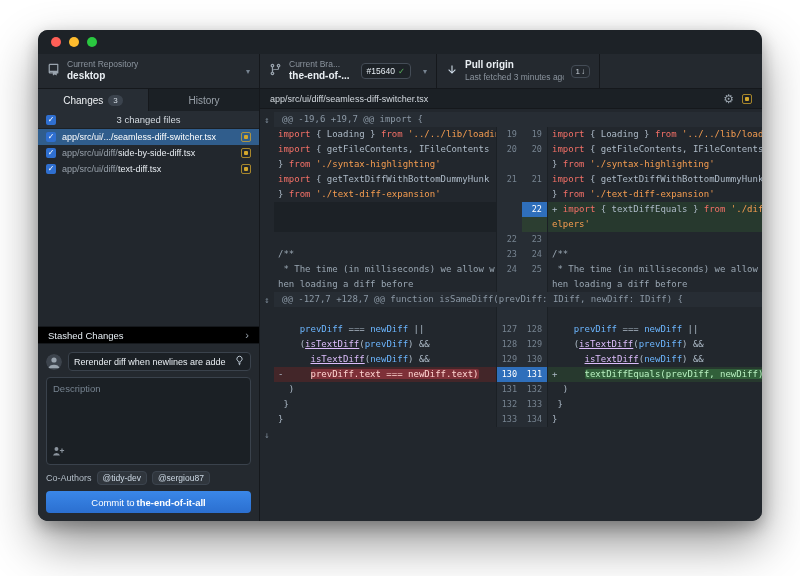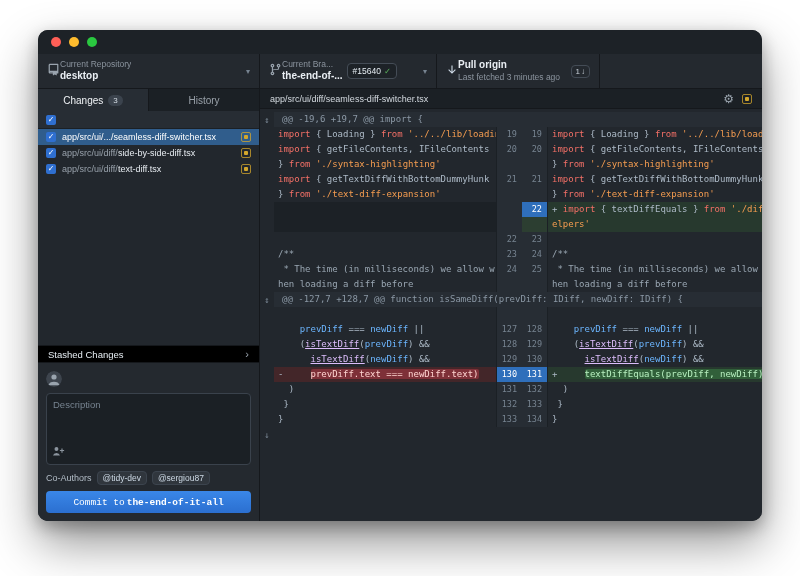--- a/index.html
+++ b/index.html
@@ -10,21 +10,21 @@
             background:#22272d; border-radius:10px; overflow:hidden;
             box-shadow:0 22px 48px rgba(0,0,0,.42), 0 6px 16px rgba(0,0,0,.28);
             display:flex; flex-direction:column; }
   
   .titlebar { height:24px; background:#1d2227; flex:none; position:relative; }
   .traffic { position:absolute; left:13px; top:7px; display:flex; gap:8px; }
   .tl { width:10px; height:10px; border-radius:50%; display:inline-block; }
   .tl.red{ background:#ff5f57; } .tl.yellow{ background:#febc2e; } .tl.green{ background:#2ac840; }
   
   .toolbar { height:35px; background:#24292f; flex:none; display:flex; border-bottom:1px solid #15181c; }
-  .tsec { display:flex; align-items:center; padding:0 9px; border-right:1px solid #15181c; }
+  .tsec { display:flex; align-items:center; padding:0 9px; gap:7px; border-right:1px solid #15181c; }
   .tsec.repo { width:222px; } .tsec.branch { width:177px; } .tsec.pull { width:163px; }
   .tfill { flex:1; }
   .tcol { display:flex; flex-direction:column; min-width:0; line-height:1.25; }
   .tlabel { font-size:8.5px; color:#8b949e; white-space:nowrap; overflow:hidden; }
   .tvalue { font-size:10px; color:#e9eef3; font-weight:bold; white-space:nowrap; overflow:hidden; }
   .chev { margin-left:auto; color:#768390; font-size:8px; }
   .pr-badge { display:flex; align-items:center; gap:3px; border:1px solid #444c56; background:#1d2227;
               border-radius:4px; padding:2px 5px; font-size:8.5px; color:#e6edf3; margin-left:4px; }
   .pr-check { color:#57ab5a; font-size:8.5px; }
   .pull-badge { margin-left:auto; display:flex; align-items:center; gap:1px; border:1px solid #444c56;
@@ -66,28 +66,28 @@
              font-size:9.5px; color:#e6edf3; }
   .chev-right { margin-left:auto; color:#9aa4ae; font-size:11px; line-height:11px; }
   
   .commit-form { flex:none; background:#24292f; padding:8px; display:flex; flex-direction:column; gap:6px; }
   .summary-row { display:flex; align-items:center; gap:6px; }
   .avatar { width:16px; height:16px; flex:none; border-radius:50%; overflow:hidden; }
   .summary-input { flex:1; height:19px; background:#1b2025; border:1px solid #3a424c; border-radius:4px;
                    display:flex; align-items:center; gap:4px; padding:0 5px; font-size:9px; color:#e9eef3;
                    min-width:0; }
   .summary-text { flex:1; white-space:nowrap; overflow:hidden; }
-  .description-box { height:72px; background:#1b2025; border:1px solid #3a424c; border-radius:4px;
+  .description-box { height:88px; background:#1b2025; border:1px solid #3a424c; border-radius:4px;
                      padding:5px 6px; font-size:9.5px; color:#768390; position:relative; }
   .person-add { position:absolute; left:5px; bottom:4px; }
   .coauthors-row { display:flex; align-items:center; gap:5px; font-size:9px; color:#b3bdc7; }
   .pill { background:#30363d; border:1px solid #3c444e; border-radius:4px; padding:1px 5px;
           font-size:8.5px; color:#cdd9e5; }
   .commit-button { height:22px; border:none; border-radius:4px; color:#fff; font-size:9.5px;
-                   font-family:Liberation Mono, monospace;
+                   font-family:Liberation Sans, sans-serif;
                    background:linear-gradient(180deg,#3a87e8,#2b6fd0);
                    display:flex; align-items:center; justify-content:center; gap:2px; width:100%; }
   .commit-button strong { font-weight:bold; }
   
   .file-header { height:20px; flex:none; display:flex; align-items:center; gap:8px; padding:0 10px;
                  background:#1b2025; border-bottom:1px solid #15181c; font-size:9px; color:#d4dae0; }
   .fh-path { flex:1; white-space:nowrap; overflow:hidden; }
   .gear { color:#9aa4ae; font-size:12px; line-height:12px; }
   .diff { flex:1; background:#22272d; overflow:hidden; padding-top:3px;
           font-family:"DejaVu Sans Mono", monospace; font-size:9px; }
@@ -185,20 +185,21 @@
           </div>
           <div class="tab">
             <span>History</span>
           </div>
         </div>
 
         <div class="files-header">
           <span class="checkbox">
             <span class="check-glyph">✓</span>
           </span>
+          <span class="fh-label">3 changed files</span>
         </div>
 
         <div class="file-list">
           <div class="file-row selected">
             <span class="checkbox">
                 <span class="check-glyph">✓</span>
               </span>
             <span class="file-path"><span class="dir">app/src/ui/.../</span><span class="fname">seamless-diff-switcher.tsx</span></span>
             <span class="mod-icon">
                 <span class="mod-dot"></span>
@@ -231,20 +232,29 @@
 
         <div class="commit-form">
           <div class="summary-row">
             <span class="avatar">
               <svg viewBox="0 0 16 16" width="16" height="16">
                   <circle cx="8" cy="8" r="8" fill="#3d444d"></circle>
                   <circle cx="8" cy="6" r="2.6" fill="#9aa4ae"></circle>
                   <path d="M2.4 14.2a5.8 4.6 0 0 1 11.2 0z" fill="#9aa4ae"></path>
                 </svg>
             </span>
+            <div class="summary-input">
+              <span class="summary-text">Rerender diff when newlines are adde</span>
+              <span>
+                <svg viewBox="0 0 16 16" width="11" height="11" fill="none" stroke="#cdd9e5" stroke-width="1.3">
+                    <path d="M8 1.8a3.8 3.8 0 0 0-2.2 6.9c.5.4.7 1 .7 1.6h3c0-.6.2-1.2.7-1.6A3.8 3.8 0 0 0 8 1.8Z"></path>
+                    <path d="M6.6 12.2h2.8M7.1 14h1.8"></path>
+                  </svg>
+              </span>
+            </div>
           </div>
           <div class="description-box">
             <span>Description</span>
             <span class="person-add">
               <svg viewBox="0 0 16 16" width="13" height="13" fill="#8b949e">
                   <circle cx="5.5" cy="5" r="2.4"></circle>
                   <path d="M1.2 13a4.4 3.9 0 0 1 8.6 0z"></path>
                   <path d="M11.6 4.2h1.4v1.9h1.9v1.4h-1.9v1.9h-1.4V7.5H9.7V6.1h1.9z"></path>
                 </svg>
             </span>

